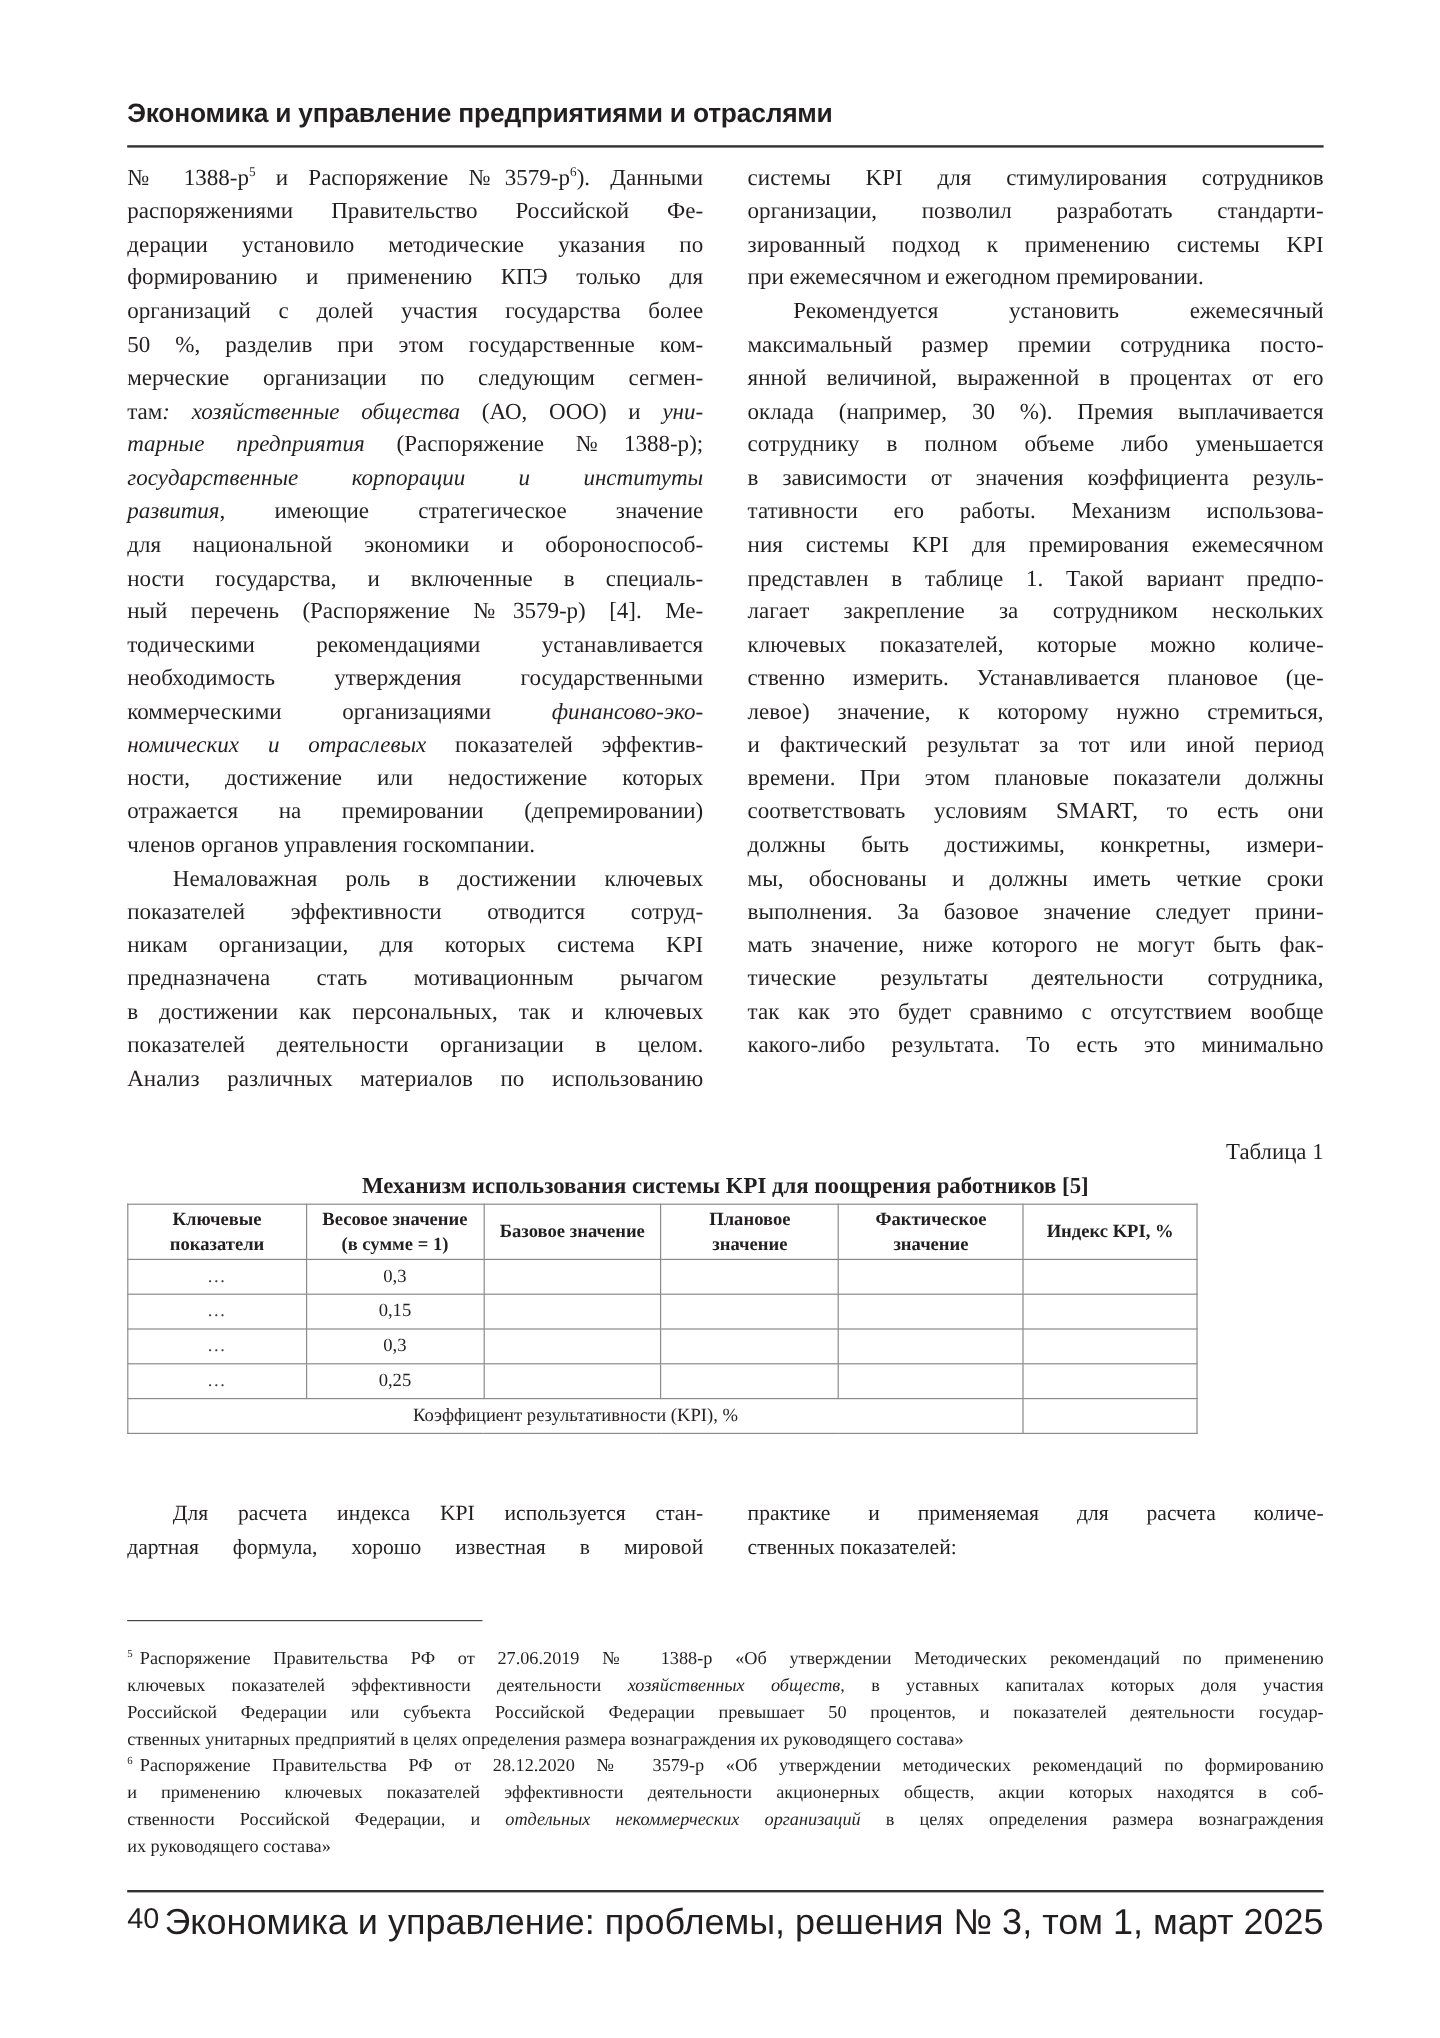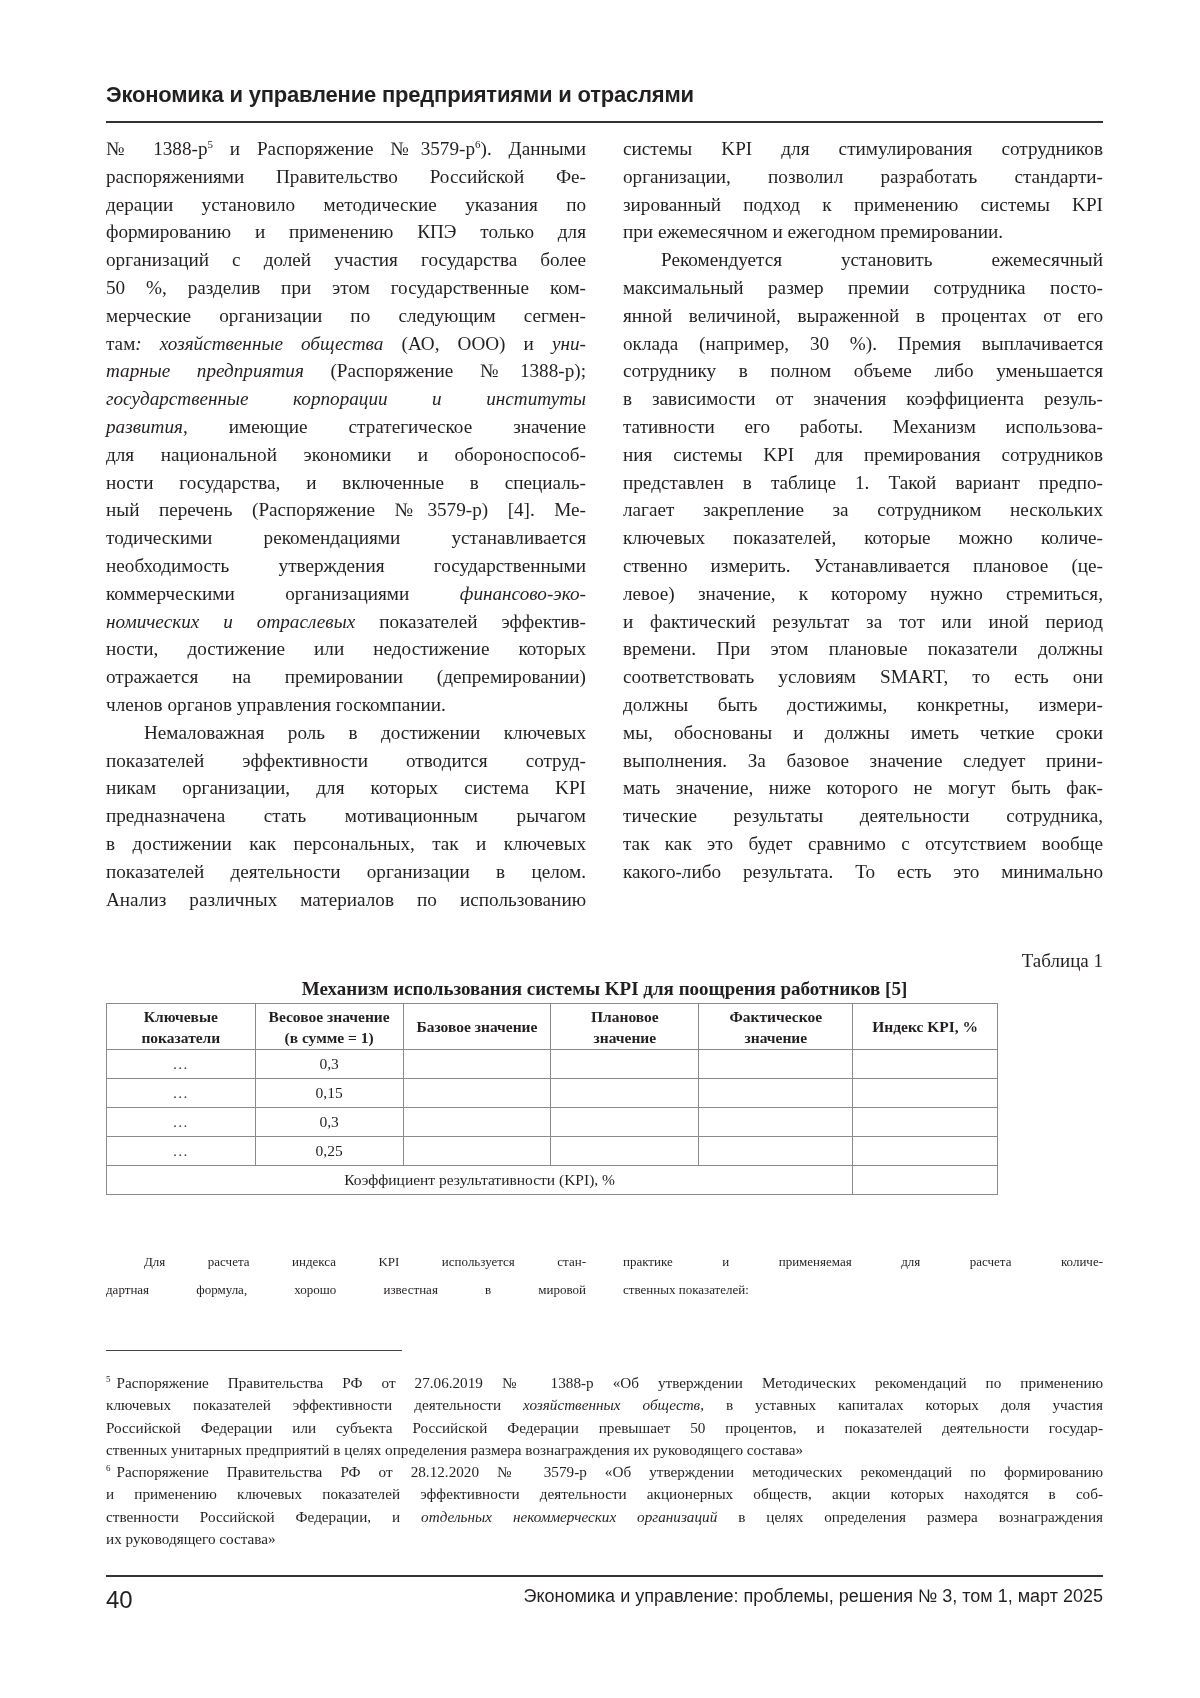--- a/index.html
+++ b/index.html
@@ -21,36 +21,36 @@
 
   #table-label { position: absolute; right: 97px; top: 950px; font-size: 19px; }
   #table-title { position: absolute; left: 106px; width: 997px; top: 978px; text-align: center; font-size: 19px; font-weight: bold; }
 
   #kpi-table { position: absolute; left: 106px; top: 1003px; width: 892px; border-collapse: collapse; font-size: 15.5px; }
   #kpi-table td, #kpi-table th { border: 1px solid #8a8a8a; padding: 0 4px; text-align: center; vertical-align: middle; }
   #kpi-table th { height: 45px; font-weight: bold; line-height: 21px; font-size: 15.5px; }
   #kpi-table td { height: 28px; }
   #kpi-table td.dots { color: #444; letter-spacing: 1px; }
 
-  .bottom-para { position: absolute; top: 1248px; width: 480px; font-size: 13px; line-height: 27.8px; }
+  .bottom-para { position: absolute; top: 1248px; width: 480px; font-size: 18px; line-height: 27.8px; }
   #bottom-left { left: 106px; }
   #bottom-right { left: 623px; }
   .bottom-para .ln { display: block; text-align: justify; text-align-last: justify; white-space: nowrap; }
   .bottom-para .ln.last { text-align-last: left; }
   .bottom-para .ln.first-indent { padding-left: 38px; }
 
   #footnote-rule { position: absolute; left: 106px; top: 1350px; width: 296px; height: 1px; background: #444; }
   #footnotes { position: absolute; left: 106px; top: 1372px; width: 997px; font-size: 15.2px; line-height: 22.3px; }
   #footnotes .ln { display: block; text-align: justify; text-align-last: justify; white-space: nowrap; }
   #footnotes .ln.last { text-align-last: left; }
   #footnotes sup { font-size: 9px; vertical-align: 6px; margin-right: 6px; }
 
   #foot-rule { position: absolute; left: 106px; top: 1575px; width: 997px; height: 2px; background: #333; }
   #page-number { position: absolute; left: 106px; top: 1586px; font-size: 24px; }
-  #journal-info { position: absolute; right: 97px; top: 1586px; font-size: 18px; }
+  #journal-info { position: absolute; right: 97px; top: 1586px; font-size: 30px; }
 </style>
 </head>
 <body>
 
 <div id="running-head" class="sans">Экономика и управление предприятиями и отраслями</div>
 <div id="head-rule"></div>
 
 <div id="col-left" class="col serif">
   <p>
     <span class="ln"><span>№ 1388-р</span><sup>5</sup><span> и Распоряжение №3579-р</span><sup>6</sup><span>). Данными</span></span>
@@ -94,21 +94,21 @@
     <span class="ln last">при ежемесячном и ежегодном премировании.</span>
   </p>
   <p>
     <span class="ln" style="padding-left:38px">Рекомендуется установить ежемесячный</span>
     <span class="ln">максимальный размер премии сотрудника посто-</span>
     <span class="ln">янной величиной, выраженной в процентах от его</span>
     <span class="ln">оклада (например, 30 %). Премия выплачивается</span>
     <span class="ln">сотруднику в полном объеме либо уменьшается</span>
     <span class="ln">в зависимости от значения коэффициента резуль-</span>
     <span class="ln">тативности его работы. Механизм использова-</span>
-    <span class="ln">ния системы KPI для премирования сотрудников</span>
+    <span class="ln">ния системы KPI для премирования ежемесячном</span>
     <span class="ln">представлен в таблице 1. Такой вариант предпо-</span>
     <span class="ln">лагает закрепление за сотрудником нескольких</span>
     <span class="ln">ключевых показателей, которые можно количе-</span>
     <span class="ln">ственно измерить. Устанавливается плановое (це-</span>
     <span class="ln">левое) значение, к которому нужно стремиться,</span>
     <span class="ln">и фактический результат за тот или иной период</span>
     <span class="ln">времени. При этом плановые показатели должны</span>
     <span class="ln">соответствовать условиям SMART, то есть они</span>
     <span class="ln">должны быть достижимы, конкретны, измери-</span>
     <span class="ln">мы, обоснованы и должны иметь четкие сроки</span>

